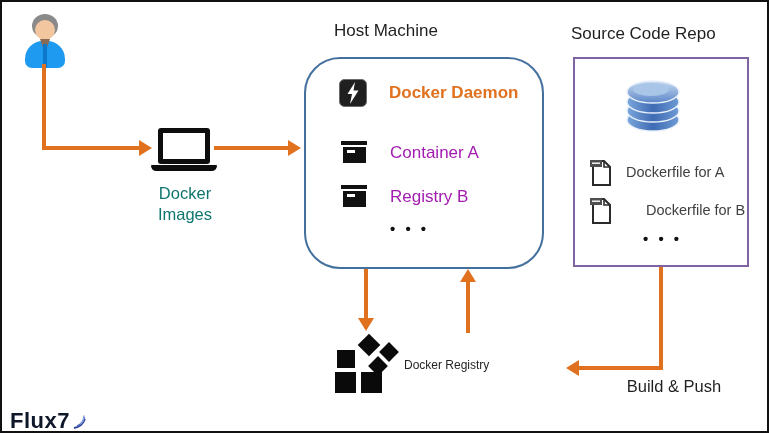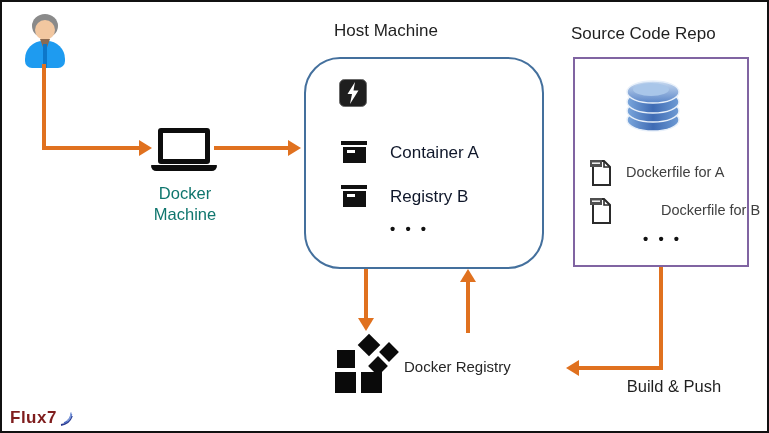--- a/index.html
+++ b/index.html
@@ -40,37 +40,37 @@
 
   
   .bolt-wrap { position:absolute; left:337px; top:77px; width:28px; height:28px; }
 
   
   .crate { position:absolute; width:26px; height:23px; }
   .crate .lid { position:absolute; left:0; top:0; width:26px; height:4px; background:#111; }
   .crate .bx { position:absolute; left:1.5px; top:5.5px; width:23px; height:16px; background:#111; }
   .crate .dash { position:absolute; left:5.5px; top:8.5px; width:8px; height:3px; background:#fff; }
 
-  .row-label { position:absolute; font-size:17px; color:#0f172a; white-space:nowrap; }
+  .row-label { position:absolute; font-size:17px; color:#a21caf; white-space:nowrap; }
   .daemon-label { font-weight:bold; color:#E0711F; }
   .dots { position:absolute; font-size:15px; font-weight:bold; letter-spacing:3px; color:#111; }
 
   .file-label { position:absolute; font-size:14.5px; color:#404040; white-space:nowrap; }
 
   .registry-icon { position:absolute; left:331px; top:334px; width:66px; height:58px; }
   .registry-icon .sq { position:absolute; background:#0a0a0a; }
   .registry-icon .dm { position:absolute; background:#0a0a0a; transform:rotate(45deg); }
 
-  .registry-label { position:absolute; left:402px; top:356px; font-size:15px; color:#262626; white-space:nowrap; }
+  .registry-label { position:absolute; left:402px; top:356px; font-size:12px; color:#262626; white-space:nowrap; }
 
   .client-label { position:absolute; left:141px; top:181px; width:84px; text-align:center; font-size:16.5px; line-height:21px; color:#0f766e; }
   .buildpush-label { position:absolute; left:602px; top:374px; width:140px; text-align:center; font-size:16.5px; line-height:21px; color:#1f1f1f; }
 
   .logo { position:absolute; left:8px; top:406px; display:flex; align-items:center; }
-  .logo-text { font-size:17px; font-weight:bold; color:#7f1d1d; letter-spacing:0.5px; }
+  .logo-text { font-size:22px; font-weight:bold; color:#0f172a; letter-spacing:0.5px; }
 </style>
 </head>
 <body>
 
 <div class="canvas">
 
   <div class="person">
     <div class="hair"></div>
     <div class="face"></div>
     <div class="body"></div>
@@ -79,35 +79,36 @@
   </div>
 
   <div class="v-line" style="left:40px; top:62px; height:84px;"></div>
   <div class="h-line" style="left:40px; top:144px; width:97px;"></div>
   <div class="ah ah-right" style="left:137px; top:138px;"></div>
 
   <div class="laptop-screen"></div>
   <div class="laptop-base"></div>
   <div class="client-label">
     <div>Docker</div>
-    <div>Machine</div>
+    <div>Images</div>
   </div>
 
   <div class="h-line" style="left:212px; top:144px; width:74px;"></div>
   <div class="ah ah-right" style="left:286px; top:138px;"></div>
 
   <div class="box-title" style="left:332px; top:19px; width:180px;">Host Machine</div>
   <div class="host-box"></div>
 
   <div class="bolt-wrap">
     <svg width="28" height="28" viewBox="0 0 28 28">
       <rect x="0.5" y="0.5" width="27" height="27" rx="5" fill="#1f1f1f" stroke="#6b6b6b" stroke-width="1"></rect>
       <polygon points="16,3 8.5,15 13,15 11,25 19.5,11.5 14.5,11.5" fill="#fff"></polygon>
     </svg>
   </div>
+  <div class="row-label daemon-label" style="left:387px; top:81px;">Docker Daemon</div>
 
   <div class="crate" style="left:339px; top:139px;">
     <div class="lid"></div>
       <div class="bx"></div>
       <div class="dash"></div>
   </div>
   <div class="row-label" style="left:388px; top:141px;">Container A</div>
 
   <div class="crate" style="left:339px; top:183px;">
     <div class="lid"></div>
@@ -153,21 +154,21 @@
   <div class="file-label" style="left:624px; top:162px;">Dockerfile for A</div>
 
   <div class="abs" style="left:588px; top:194px;">
     <svg width="22" height="29" viewBox="0 0 22 29">
       <path d="M3,3 h11 l6,6 v18 h-17 z" fill="#fff" stroke="#2b2b2b" stroke-width="2"></path>
       <path d="M14,3 v6 h6" fill="none" stroke="#2b2b2b" stroke-width="1.6"></path>
       <rect x="0" y="2" width="12" height="7" fill="#4f4f4f"></rect>
       <rect x="2" y="4.5" width="8" height="1.4" fill="#fff"></rect>
     </svg>
   </div>
-  <div class="file-label" style="left:659px; top:200px;">Dockerfile for B</div>
+  <div class="file-label" style="left:644px; top:200px;">Dockerfile for B</div>
 
   <div class="dots" style="left:641px; top:228px;">• • •</div>
 
   <div class="v-line" style="left:362px; top:267px; height:50px;"></div>
   <div class="ah ah-down" style="left:356px; top:316px;"></div>
 
   <div class="ah ah-up" style="left:458px; top:267px;"></div>
   <div class="v-line" style="left:464px; top:279px; height:52px;"></div>
 
   <div class="registry-icon">

